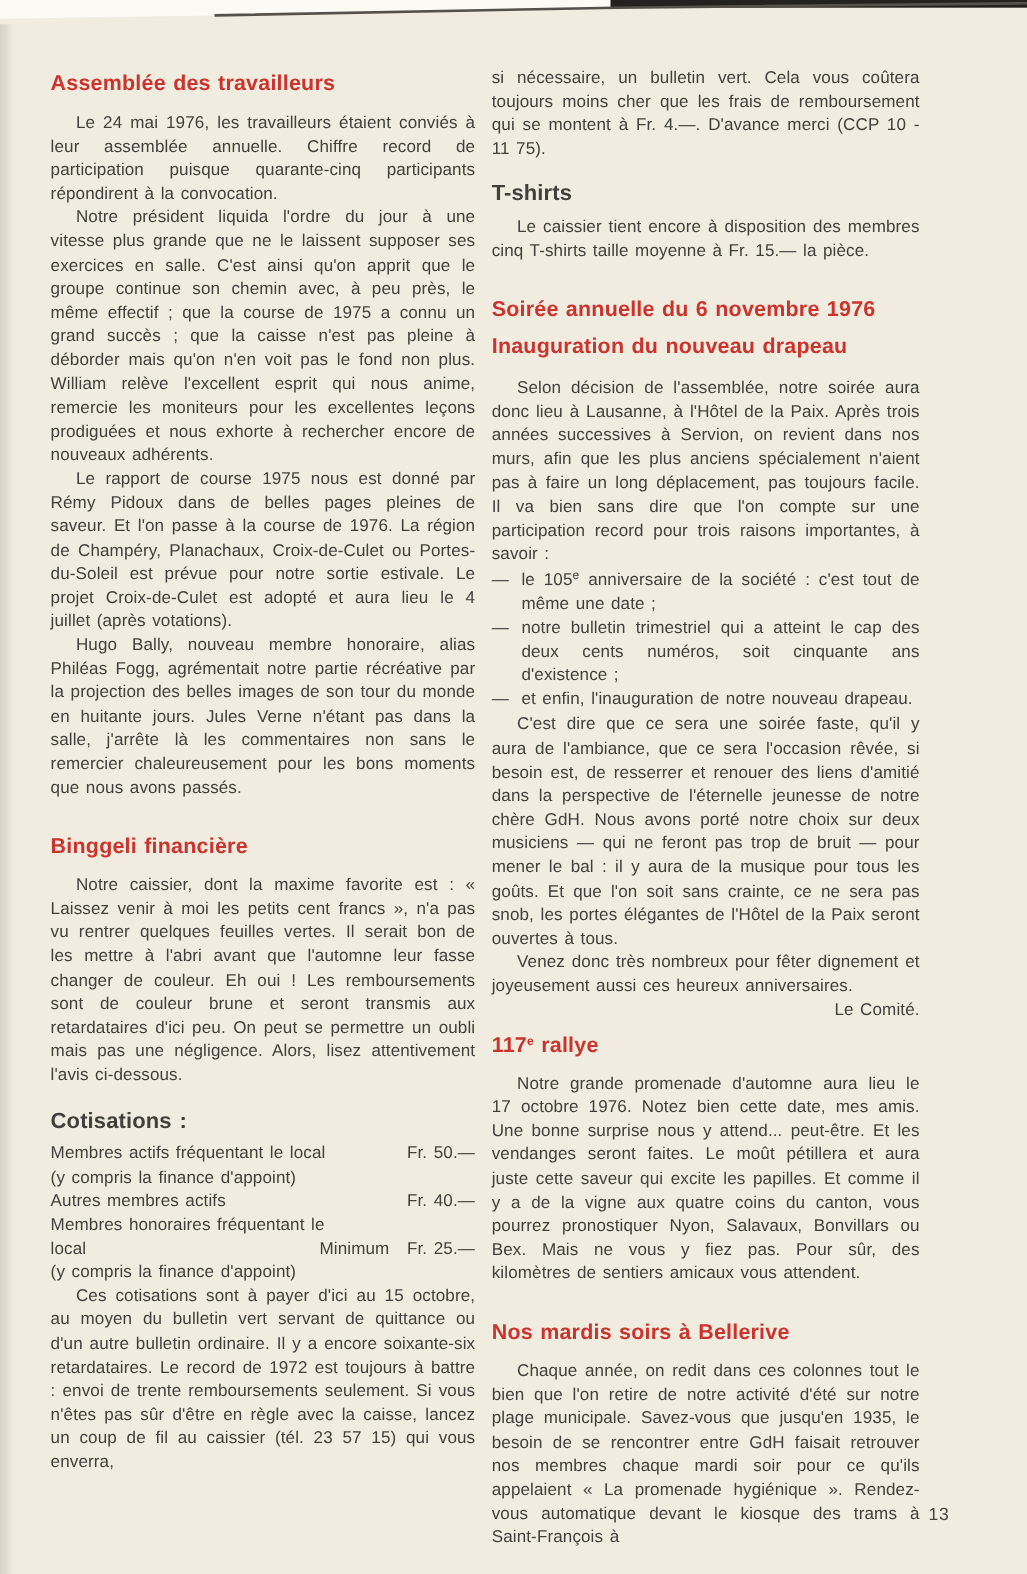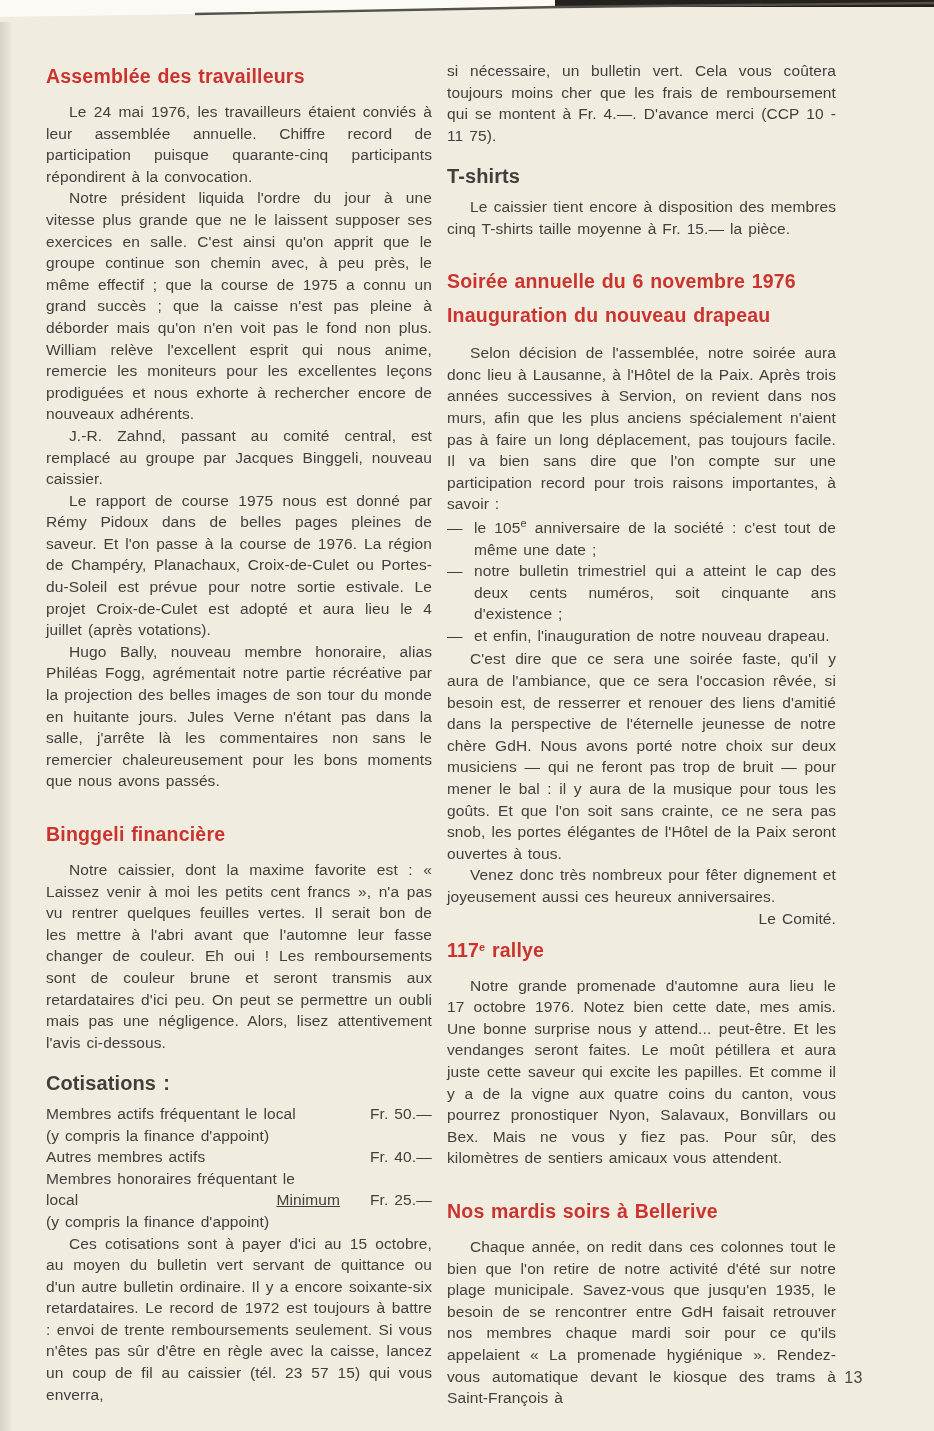--- a/index.html
+++ b/index.html
@@ -33,21 +33,21 @@
   }
   .h-first { margin-top:0; }
   .h-stack-1 { margin-bottom:10px; }
   .h-stack-2 { margin-top:0; margin-bottom:15px; }
   .h-red sup, .bullet sup { font-size:11px; line-height:0; vertical-align:6px; }
   .subhead { font-size:20px; font-weight:700; margin:20px 0 8px; }
   .fee-table { margin:2px 0 0; }
   .fee-row { display:flex; align-items:baseline; }
   .fee-label { white-space:nowrap; }
   .fee-spacer { flex:1; }
-  .fee-mid { margin-right:30px;text-decoration:underline; }
+  .fee-mid { margin-right:16px; }
   .fee-value { width:62px; white-space:nowrap; }
   .bullets { margin:2px 0; }
   .bullet { display:flex; }
   .bullet-dash { width:27px; flex-shrink:0; }
   .bullet-text { flex:1; text-align:justify; }
   .closing { position:relative; }
   .signature { float:right; }
   .page-number {
     position:absolute; right:107px; bottom:44px;
     font-size:16px; letter-spacing:.5px; color:#4a4845;
@@ -64,21 +64,20 @@
     <path d="M 934 3 L 560 7 L 195 14" stroke="#54504a" stroke-width="2.4" fill="none"></path>
   </svg>
   <div class="scan-left"></div>
   <div class="scan-right"></div>
 
   <div class="col col-left">
     <section>
       <h2 class="h-red h-first">Assemblée des travailleurs</h2>
       <p class="para">Le 24 mai 1976, les travailleurs étaient conviés à leur assemblée annuelle. Chiffre record de participation puisque quarante-cinq participants répondirent à la convocation.</p>
       <p class="para">Notre président liquida l'ordre du jour à une vitesse plus grande que ne le laissent supposer ses exercices en salle. C'est ainsi qu'on apprit que le groupe continue son chemin avec, à peu près, le même effectif ; que la course de 1975 a connu un grand succès ; que la caisse n'est pas pleine à déborder mais qu'on n'en voit pas le fond non plus. William relève l'excellent esprit qui nous anime, remercie les moniteurs pour les excellentes leçons prodiguées et nous exhorte à rechercher encore de nouveaux adhérents.</p>
-      <p class="para">J.-R. Zahnd, passant au comité central, est remplacé au groupe par Jacques Binggeli, nouveau caissier.</p>
       <p class="para">Le rapport de course 1975 nous est donné par Rémy Pidoux dans de belles pages pleines de saveur. Et l'on passe à la course de 1976. La région de Champéry, Planachaux, Croix-de-Culet ou Portes-du-Soleil est prévue pour notre sortie estivale. Le projet Croix-de-Culet est adopté et aura lieu le 4 juillet (après votations).</p>
       <p class="para">Hugo Bally, nouveau membre honoraire, alias Philéas Fogg, agrémentait notre partie récréative par la projection des belles images de son tour du monde en huitante jours. Jules Verne n'étant pas dans la salle, j'arrête là les commentaires non sans le remercier chaleureusement pour les bons moments que nous avons passés.</p>
     </section>
 
     <section>
       <h2 class="h-red">Binggeli financière</h2>
       <p class="para">Notre caissier, dont la maxime favorite est : « Laissez venir à moi les petits cent francs », n'a pas vu rentrer quelques feuilles vertes. Il serait bon de les mettre à l'abri avant que l'automne leur fasse changer de couleur. Eh oui ! Les remboursements sont de couleur brune et seront transmis aux retardataires d'ici peu. On peut se permettre un oubli mais pas une négligence. Alors, lisez attentivement l'avis ci-dessous.</p>
 
       <h3 class="subhead">Cotisations :</h3>
       <div class="fee-table">

